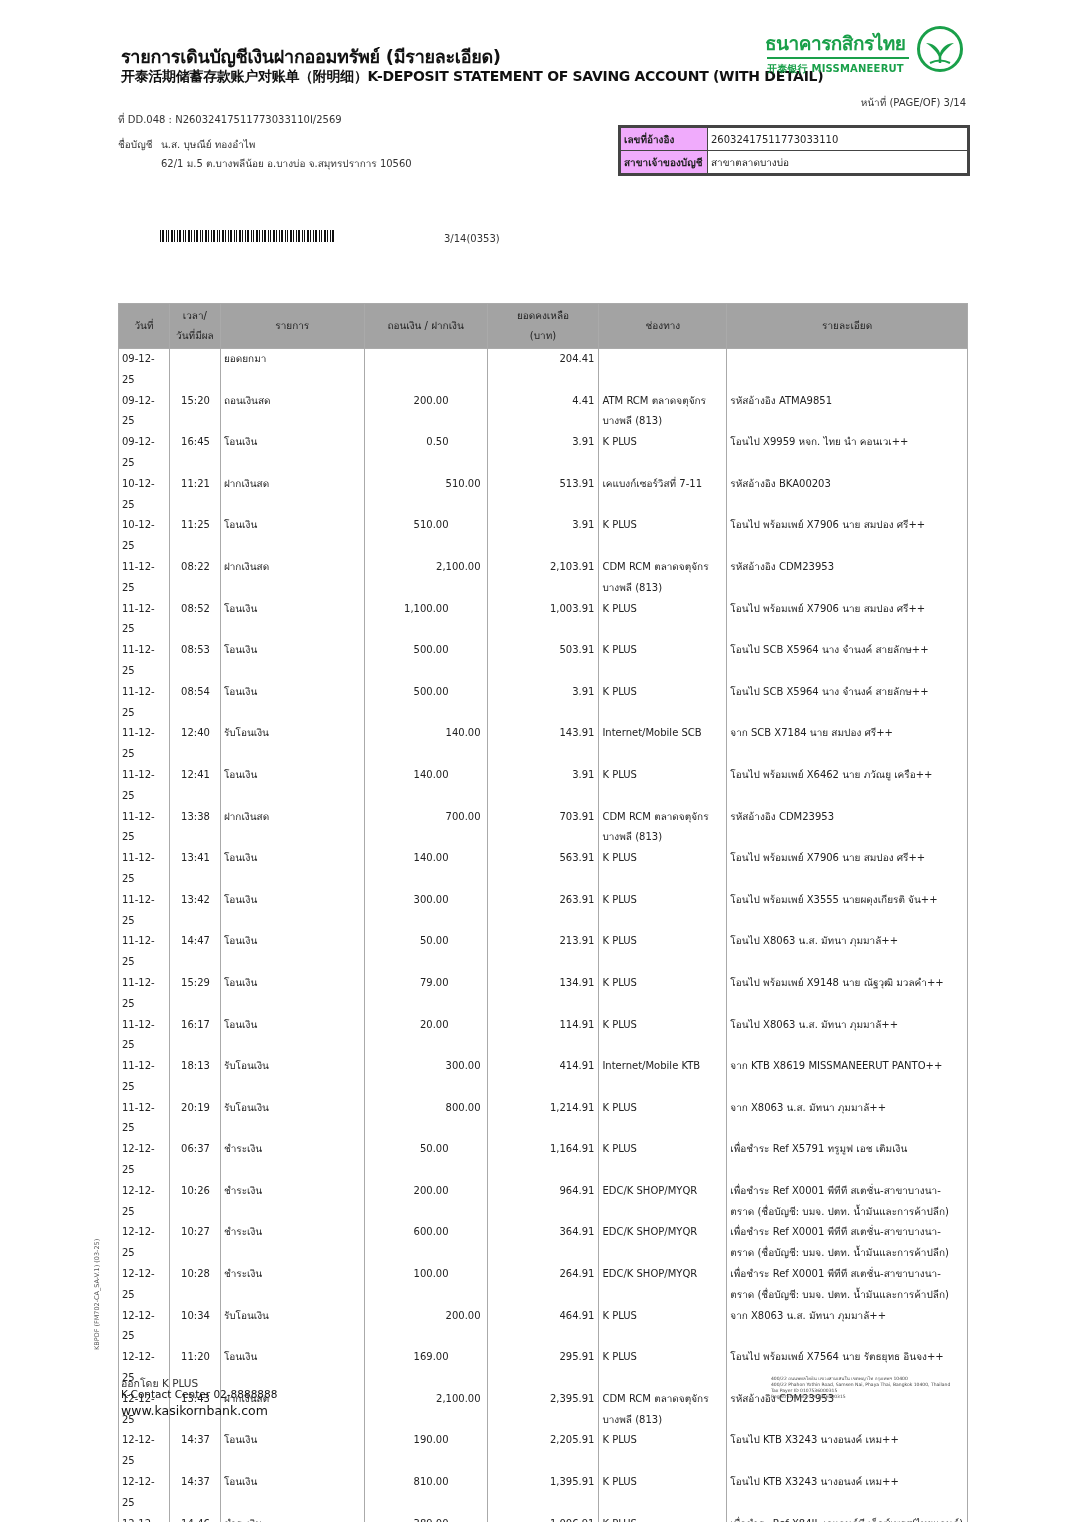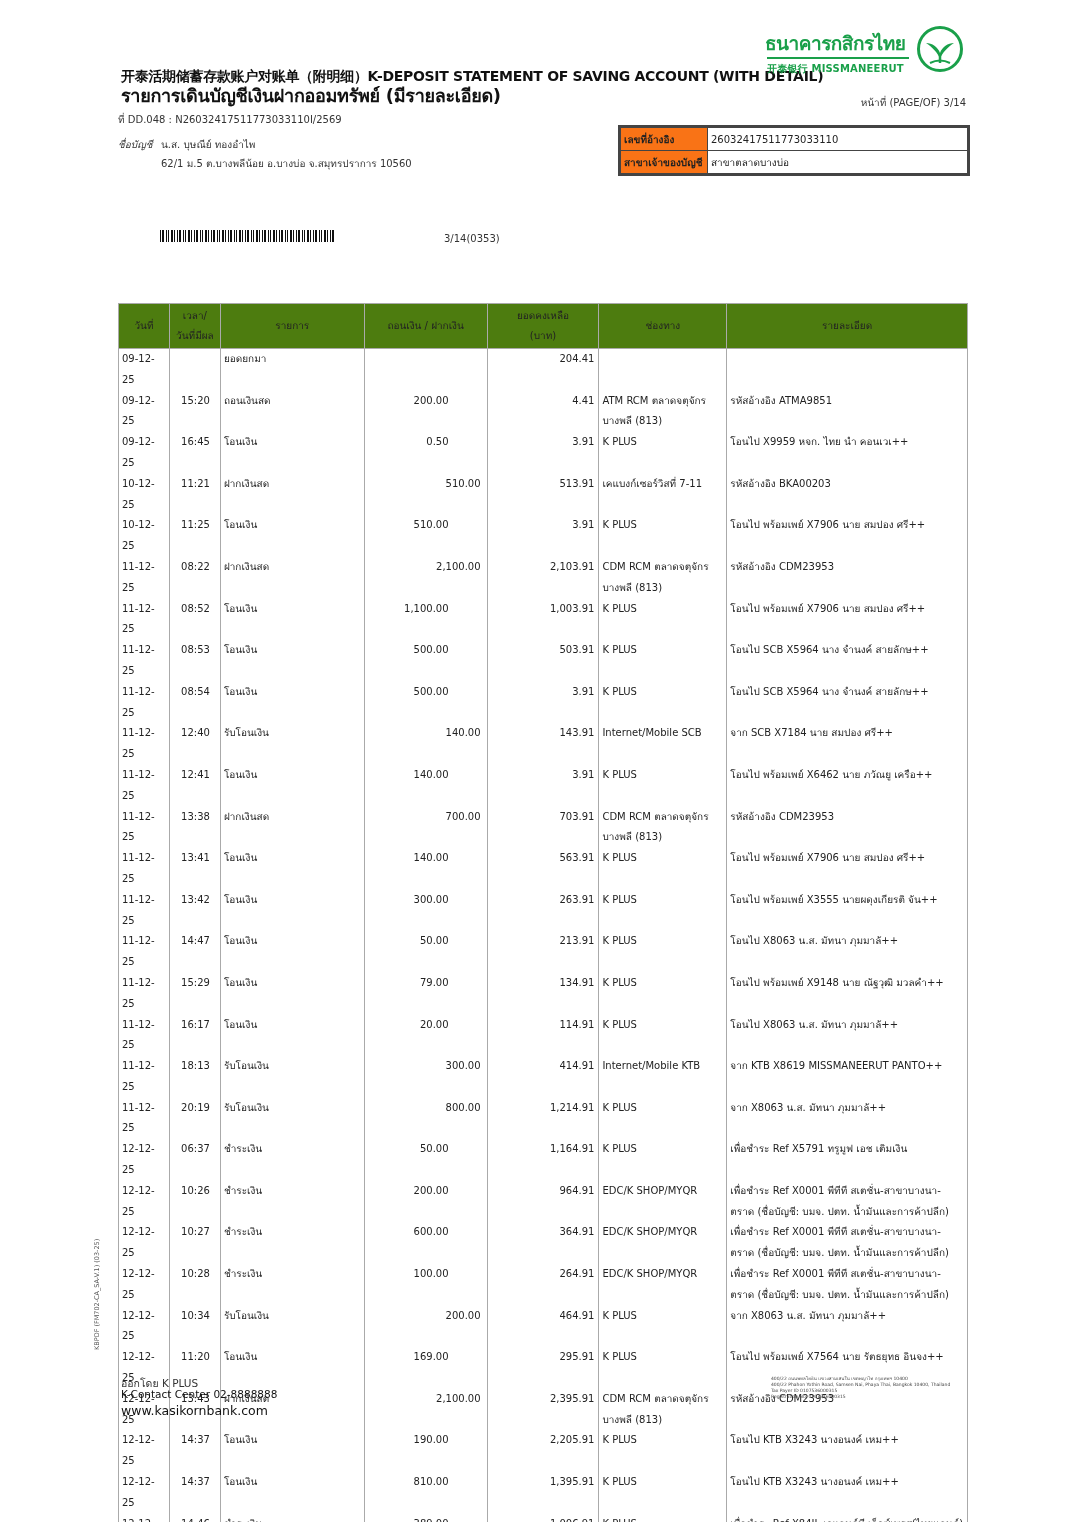--- a/index.html
+++ b/index.html
@@ -1,36 +1,36 @@
 <!DOCTYPE html>
 <html><head>
 <meta charset="utf-8">
 <style>
   html, body { margin: 0; padding: 0; background: #ffffff; }
   body { width: 1076px; height: 1522px; position: relative; font-family: "DejaVu Sans", "Liberation Sans", sans-serif; color: #222; overflow: hidden; }
   .abs { position: absolute; }
-  .title-th { left: 121px; top: 42px; font-size: 18px; font-weight: bold; color: #111; letter-spacing: -0.3px; margin-top: 39px; }
+  .title-th { left: 121px; top: 42px; font-size: 18px; font-weight: bold; color: #111; letter-spacing: -0.3px; }
   .title-en { left: 121px; top: 68px; font-size: 14px; font-weight: bold; color: #111; letter-spacing: -0.3px; }
   .logo-wrap { left: 765px; top: 26px; width: 205px; height: 52px; }
   .logo-th { position: absolute; left: 0; top: 2px; font-size: 19px; font-weight: bold; color: #1aa04a; letter-spacing: -0.5px; }
   .logo-line { position: absolute; left: 2px; top: 31px; width: 142px; height: 2px; background: #1aa04a; }
   .logo-en { position: absolute; left: 2px; top: 36px; font-size: 10px; font-weight: bold; color: #1aa04a; letter-spacing: 0.2px; }
   .logo-circle { position: absolute; left: 152px; top: 0; width: 46px; height: 46px; border: 3px solid #1aa04a; border-radius: 50%; box-sizing: border-box; }
   .page-of { right: 110px; top: 95px; font-size: 10px; color: #333; }
   .docno { left: 118px; top: 112px; font-size: 10px; color: #333; }
-  .acct-label { left: 118px; top: 137px; font-size: 10px; color: #333; font-style: italic; }
+  .acct-label { left: 118px; top: 137px; font-size: 10px; color: #333; }
   .acct-name { left: 161px; top: 137px; font-size: 10px; color: #333; text-align: center; }
   .acct-addr { left: 161px; top: 156px; font-size: 10px; color: #333; }
   .barcode { left: 160px; top: 230px; width: 176px; height: 12px; }
   .barcode-num { left: 444px; top: 233px; font-size: 10px; color: #333; }
   .info-table { left: 620px; top: 127px; width: 348px; border-collapse: collapse; font-size: 10px; }
   .info-table td { border: 1px solid #444; height: 22px; padding: 0 3px; }
-  .info-table td.lbl { background: #f97316; font-weight: bold; width: 80px; white-space: nowrap; }
+  .info-table td.lbl { background: #f0abfc; font-weight: bold; width: 80px; white-space: nowrap; }
   .tx { left: 118px; top: 303px; width: 850px; border-collapse: collapse; font-size: 10px; color: #222; }
-  .tx th { background: #4d7c0f; font-weight: normal; font-size: 10px; border: 1px solid #aaa; height: 44px; line-height: 20px; padding: 0; }
+  .tx th { background: #a3a3a3; font-weight: normal; font-size: 10px; border: 1px solid #aaa; height: 44px; line-height: 20px; padding: 0; }
   .tx td { border-left: 1px solid #aaa; border-right: 1px solid #aaa; vertical-align: top; padding: 0 3px; line-height: 20.8px; }
   .tx tbody tr:last-child td { border-bottom: 1px solid #aaa; }
   .tx col.c-date { width: 51px; } .tx col.c-time { width: 51px; } .tx col.c-desc { width: 144px; }
   .tx col.c-amt { width: 123px; } .tx col.c-bal { width: 112px; } .tx col.c-chan { width: 128px; } .tx col.c-det { width: 241px; }
   .tx td.date { text-align: left; }
   .tx td.time { text-align: right; padding-right: 10px; }
   .tx td.amt { text-align: right; padding-right: 6px; }
   .tx td.amt span.w { display: inline-block; padding-right: 32px; }
   .tx td.bal { text-align: right; padding-right: 4px; }
   .side-code { left: 93px; top: 1350px; transform: rotate(-90deg); transform-origin: left top; font-size: 6.5px; color: #555; white-space: nowrap; }

